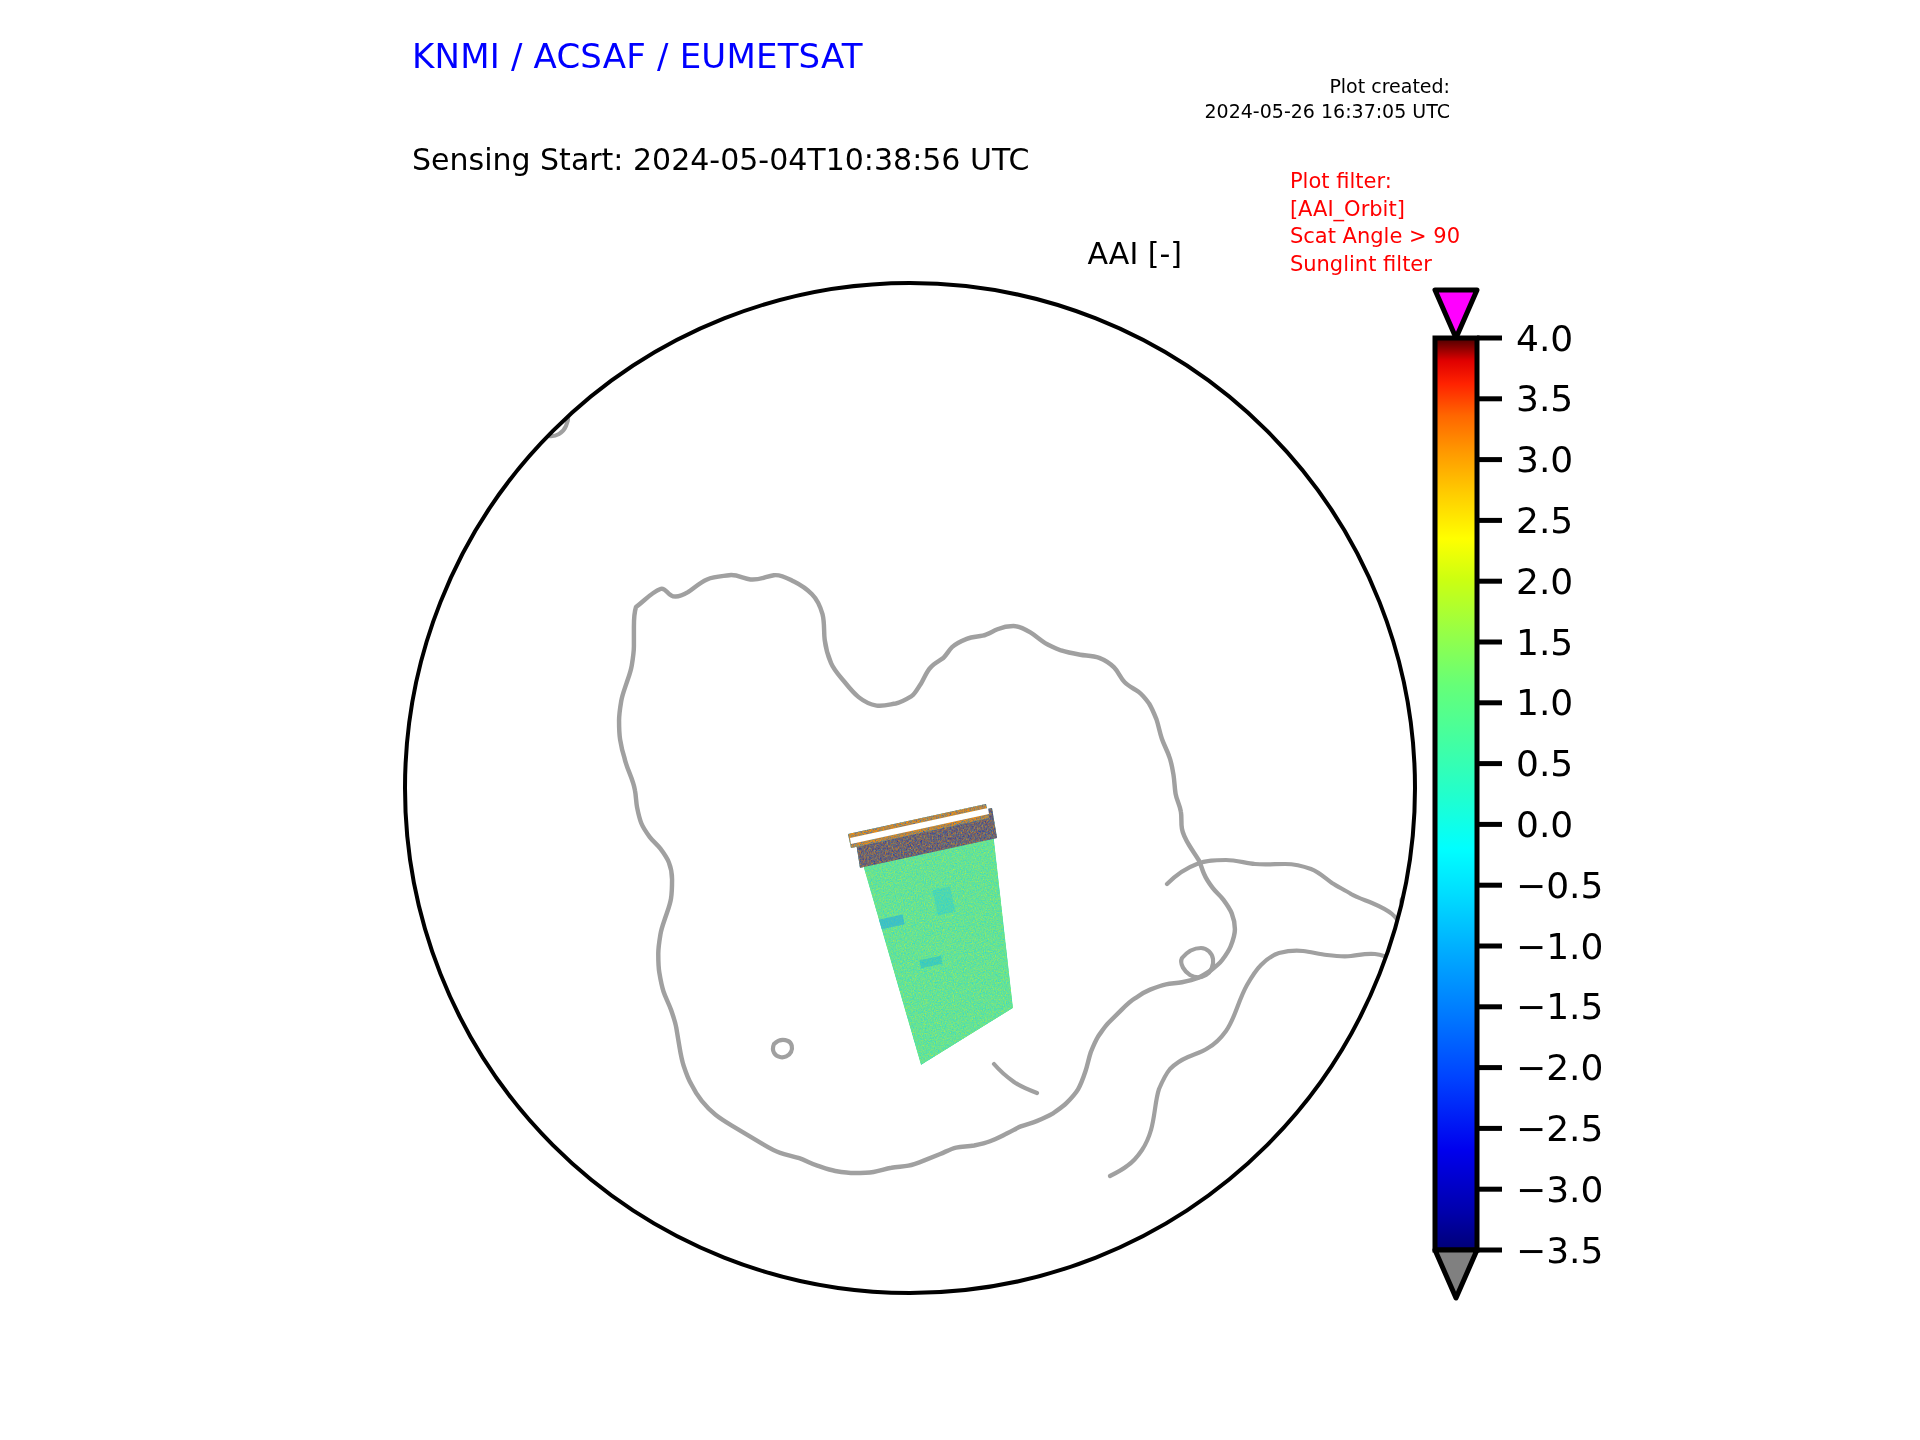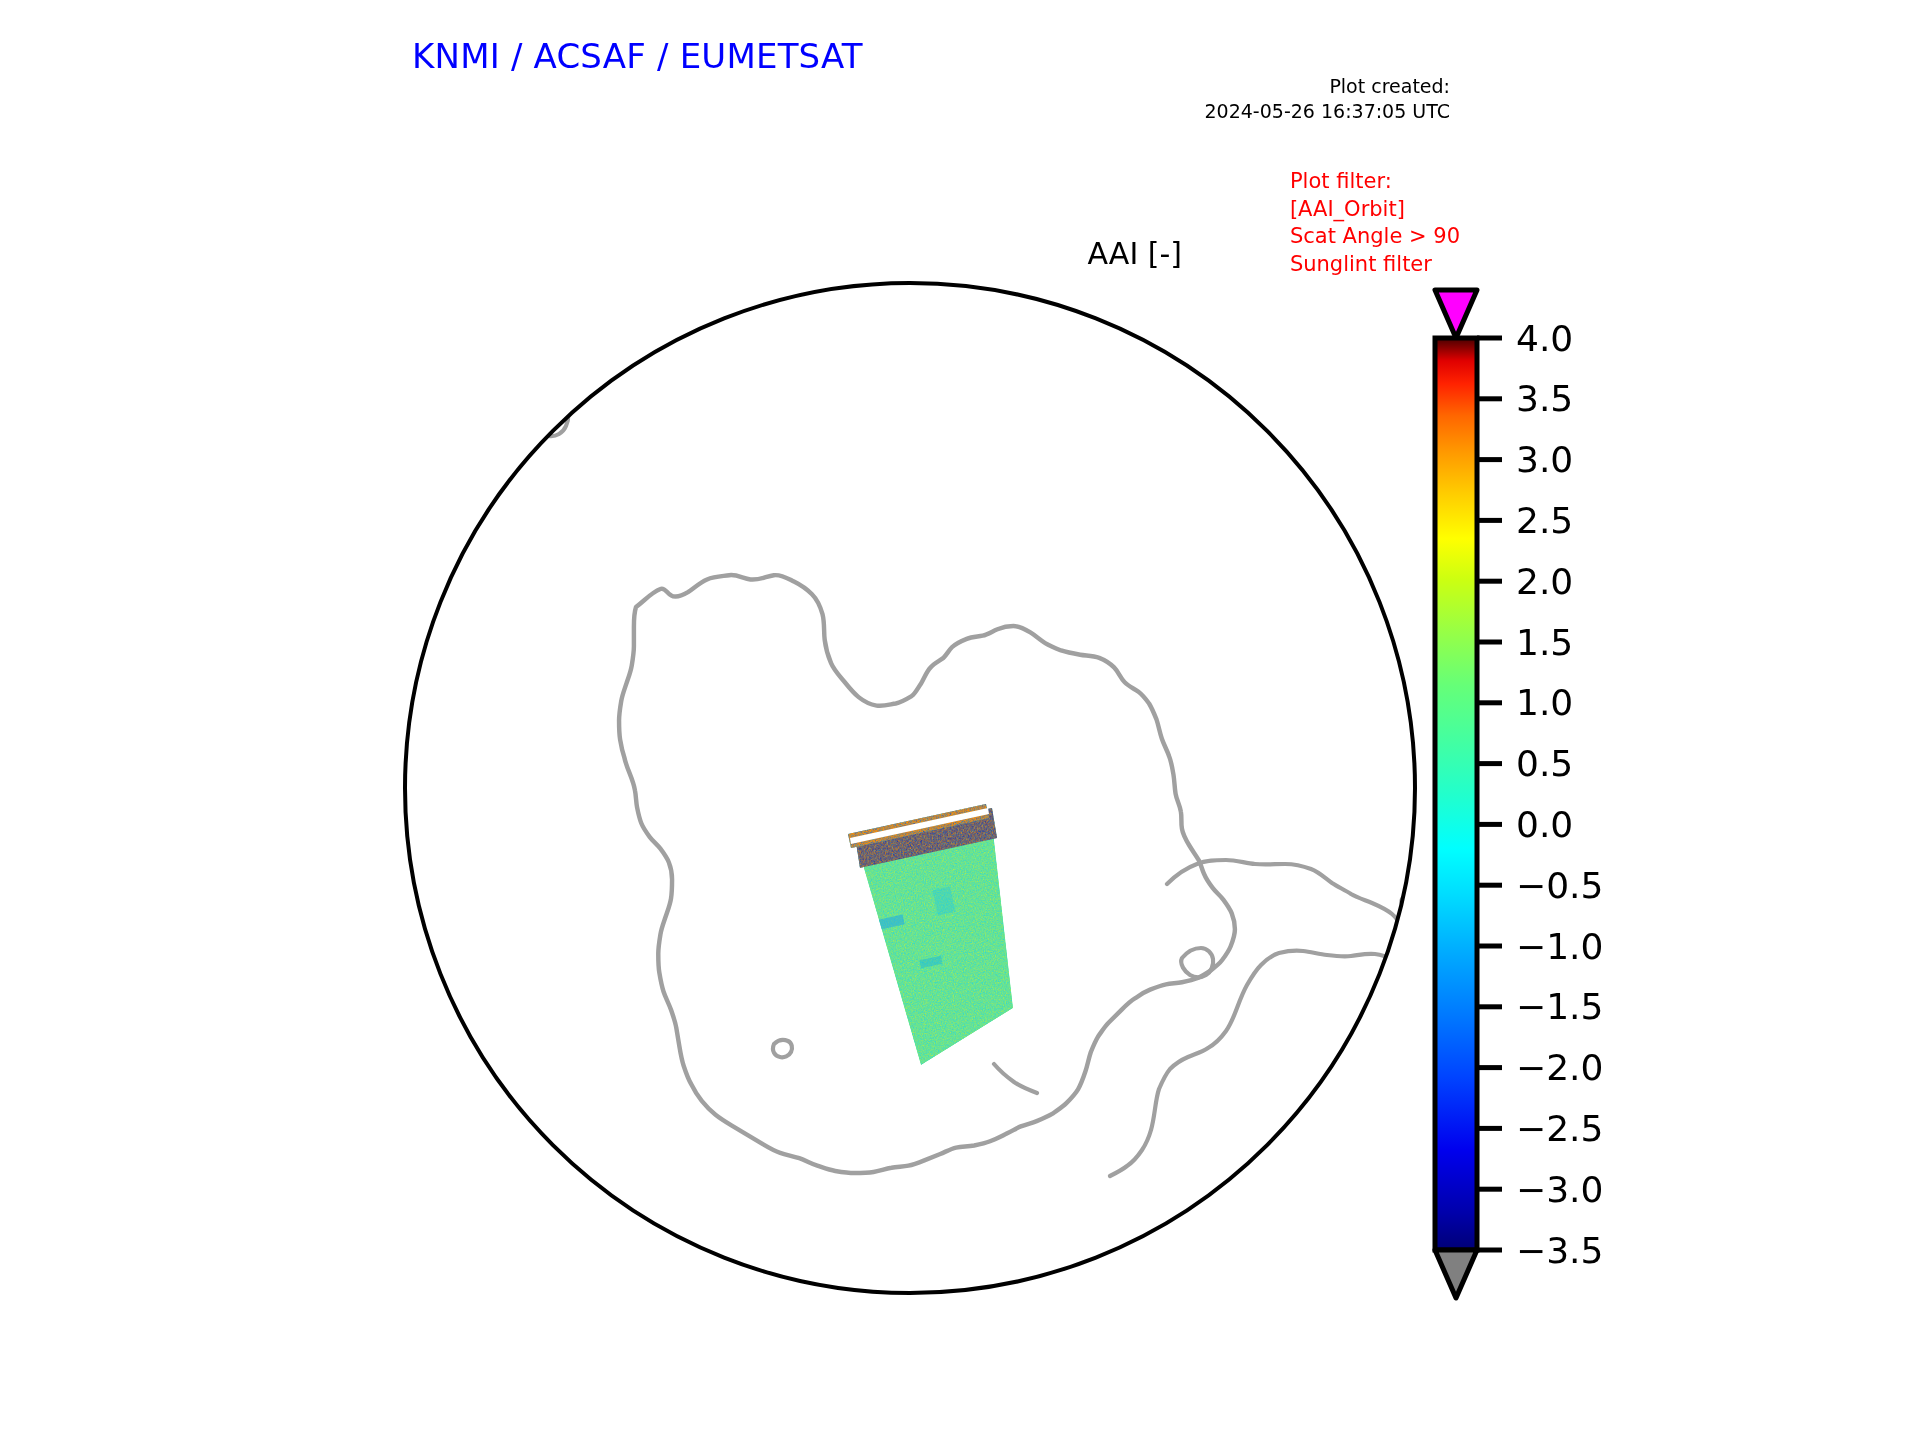--- a/index.html
+++ b/index.html
@@ -106,20 +106,21 @@
 <body>
 
 <div id="org-title">KNMI / ACSAF / EUMETSAT</div>
 
 <div id="plot-created-block">
   <div>Plot created:</div>
   <div>2024-05-26 16:37:05 UTC</div>
 </div>
 
 <div id="product-block">
+  <div>Sensing Start: 2024-05-04T10:38:56 UTC</div>
 </div>
 
 <div id="aai-title">AAI [-]</div>
 
 <div id="plot-filter-block">
   <div>Plot filter:</div>
   <div>[AAI_Orbit]</div>
   <div>Scat Angle &gt; 90</div>
   <div>Sunglint filter</div>
 </div>

